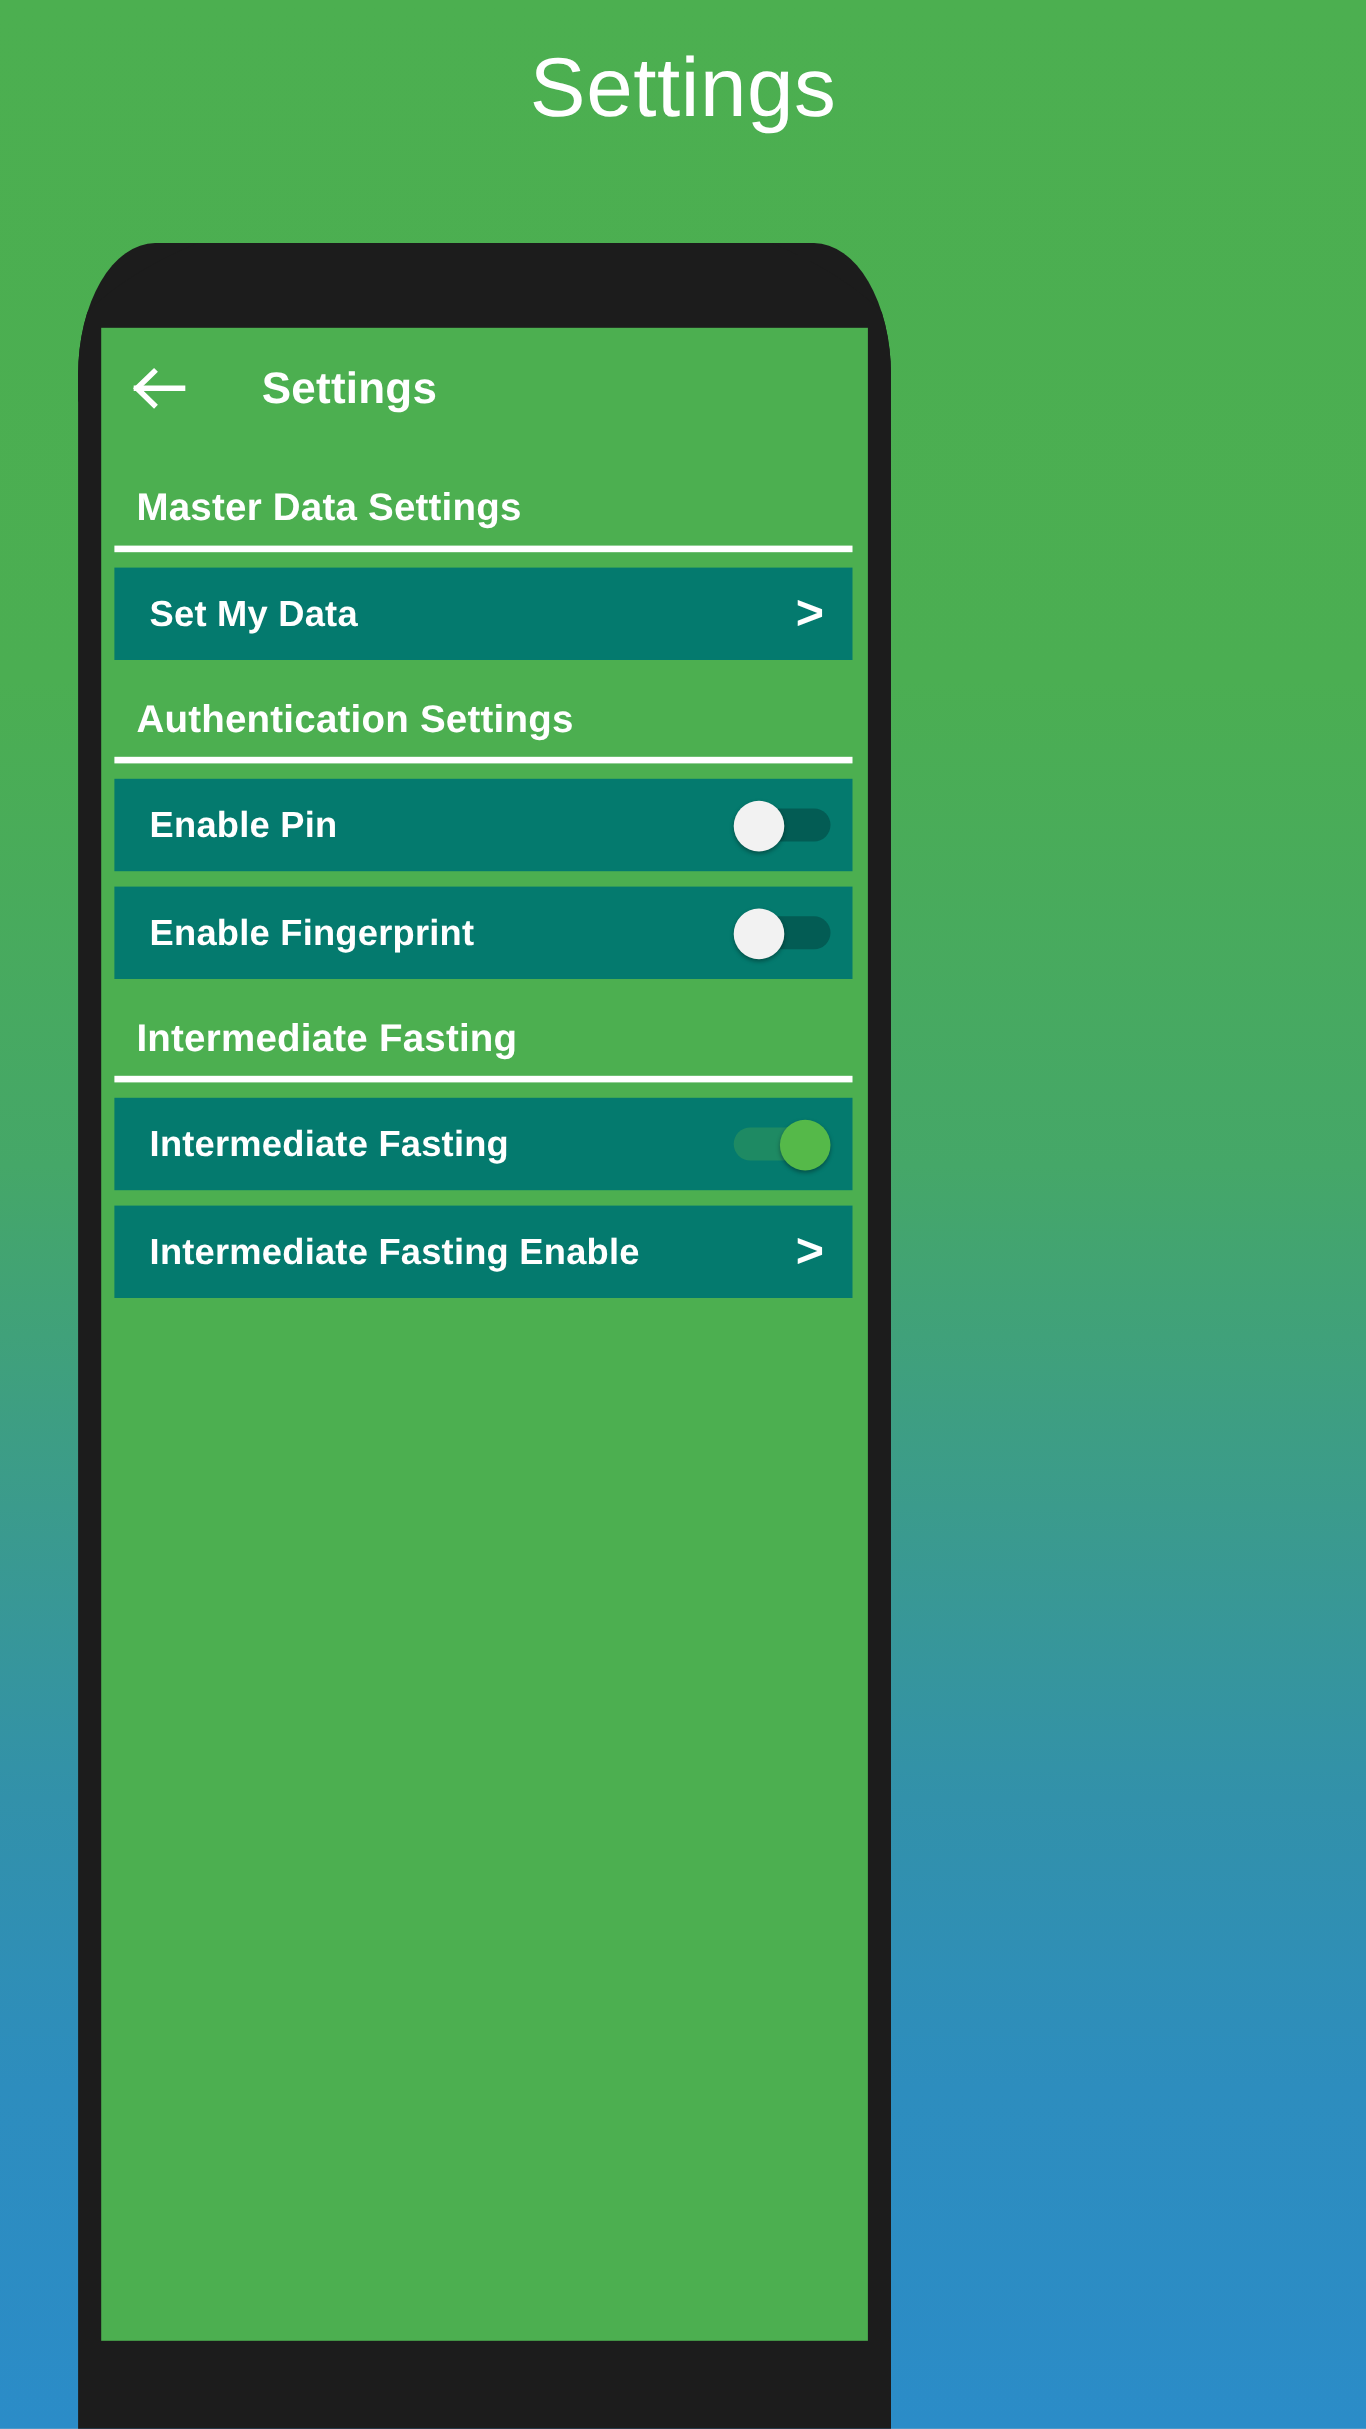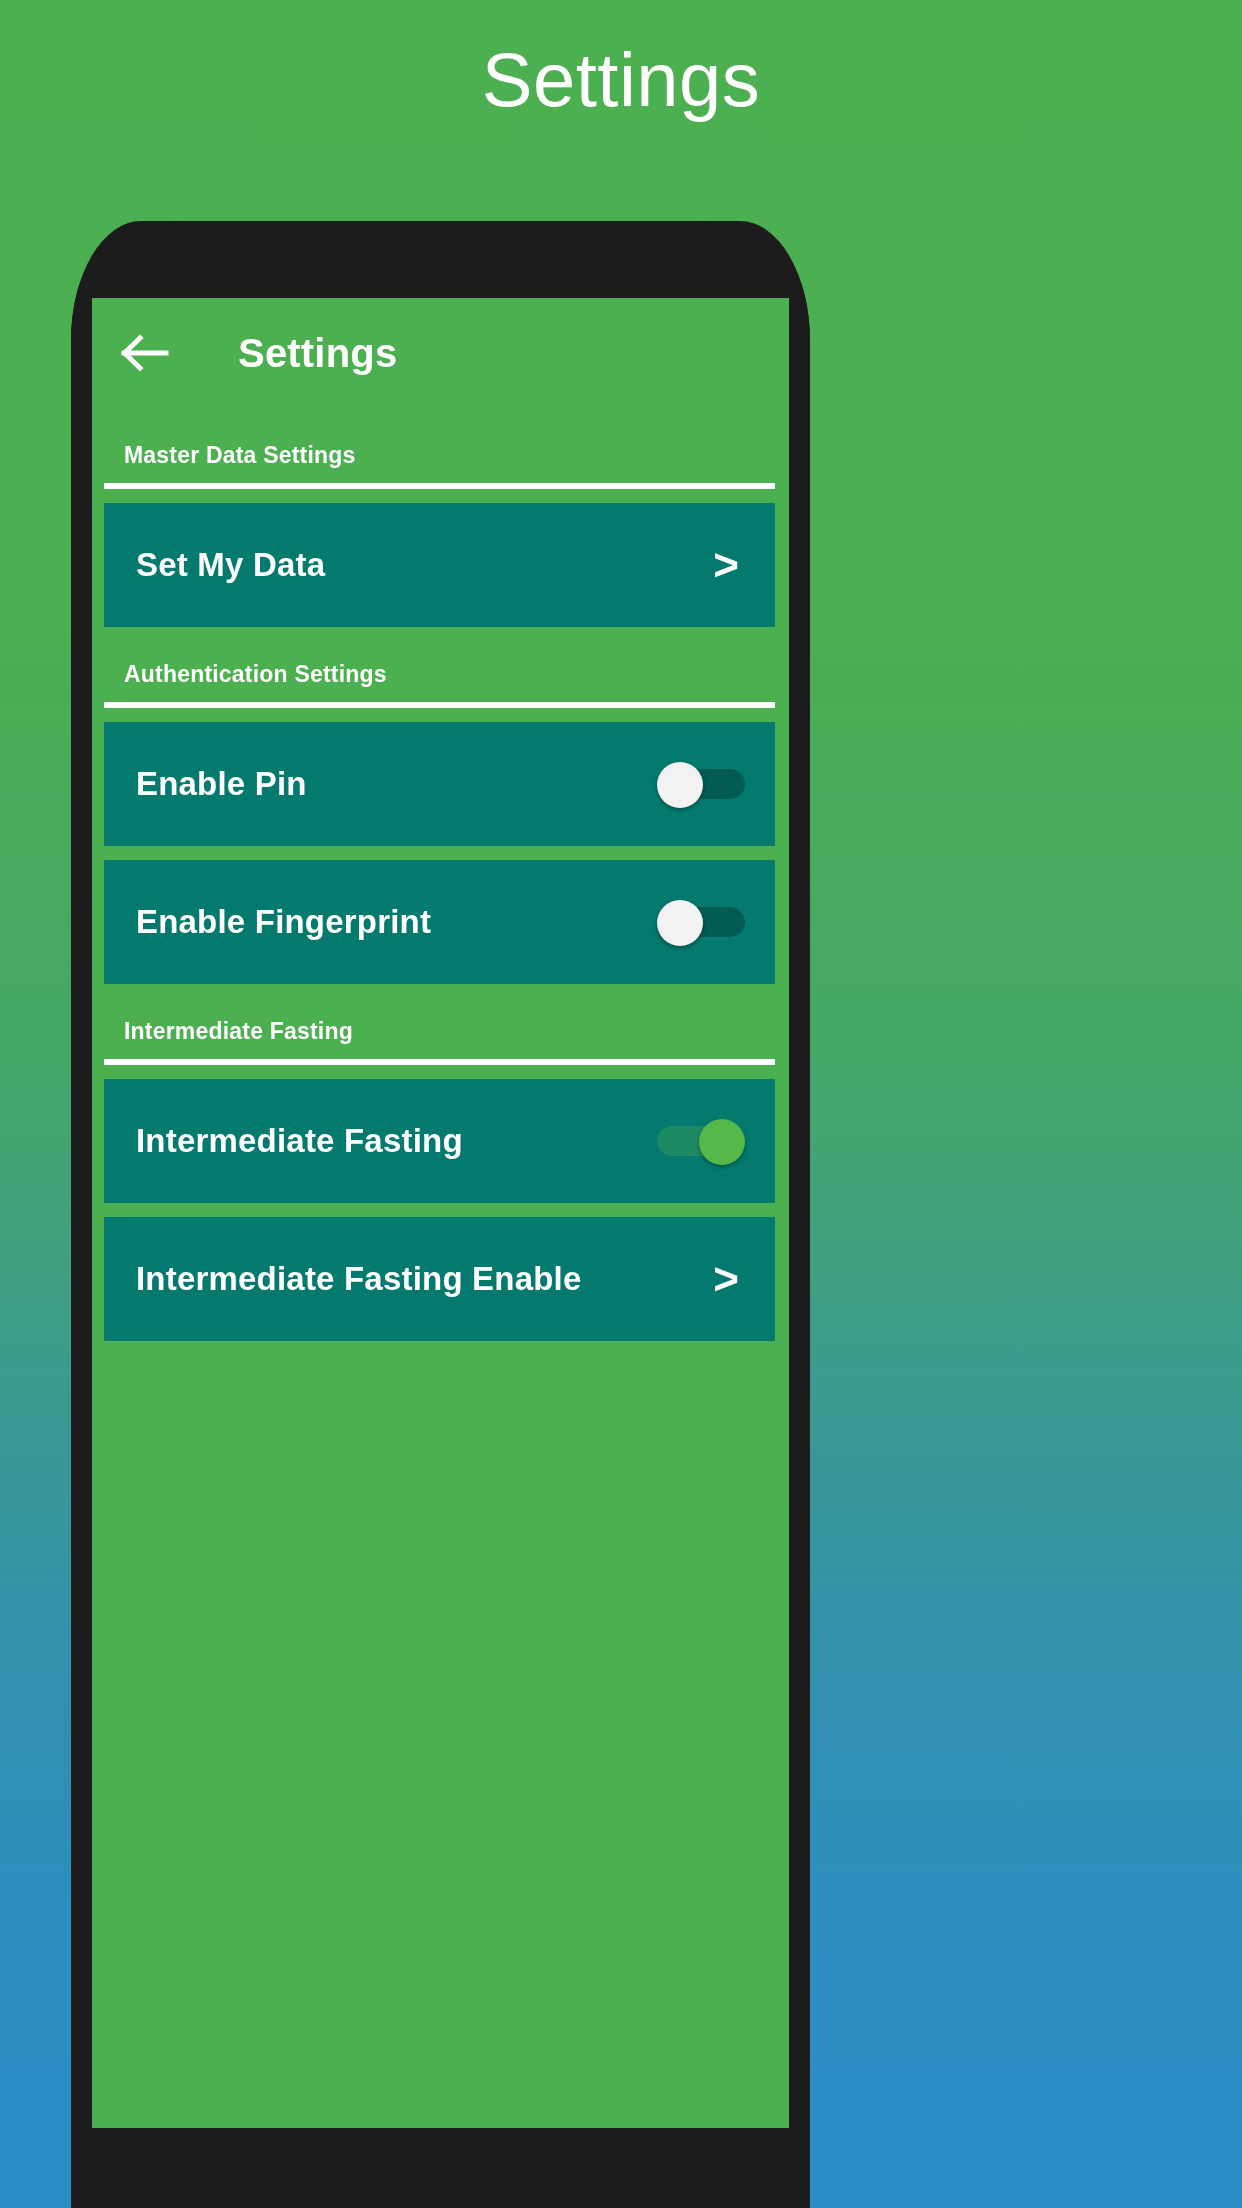--- a/index.html
+++ b/index.html
@@ -96,40 +96,40 @@
     font-weight: bold;
     letter-spacing: 0.2px;
   }
 
   
   .section {
     margin-top: 20px;
   }
   .section-label {
     color: #ffffff;
-    font-size: 23px;
+    font-size: 35px;
     font-weight: bold;
     padding: 14px 0 14px 32px;
     letter-spacing: 0.2px;
   }
   .section-rule {
     height: 6px;
     background: #ffffff;
     margin: 0 14px 0 12px;
   }
 
   
   .row {
     margin: 14px 14px 0 12px;
-    height: 124px;
+    height: 84px;
     background: #047A6E;
     display: flex;
     align-items: center;
     justify-content: space-between;
-    padding: 0 22px 0 32px;
+    padding: 0 12px 0 32px;
   }
   .row-label {
     color: #ffffff;
     font-size: 33px;
     font-weight: bold;
     letter-spacing: 0.2px;
   }
   .row-chevron {
     color: #ffffff;
     font-size: 44px;

